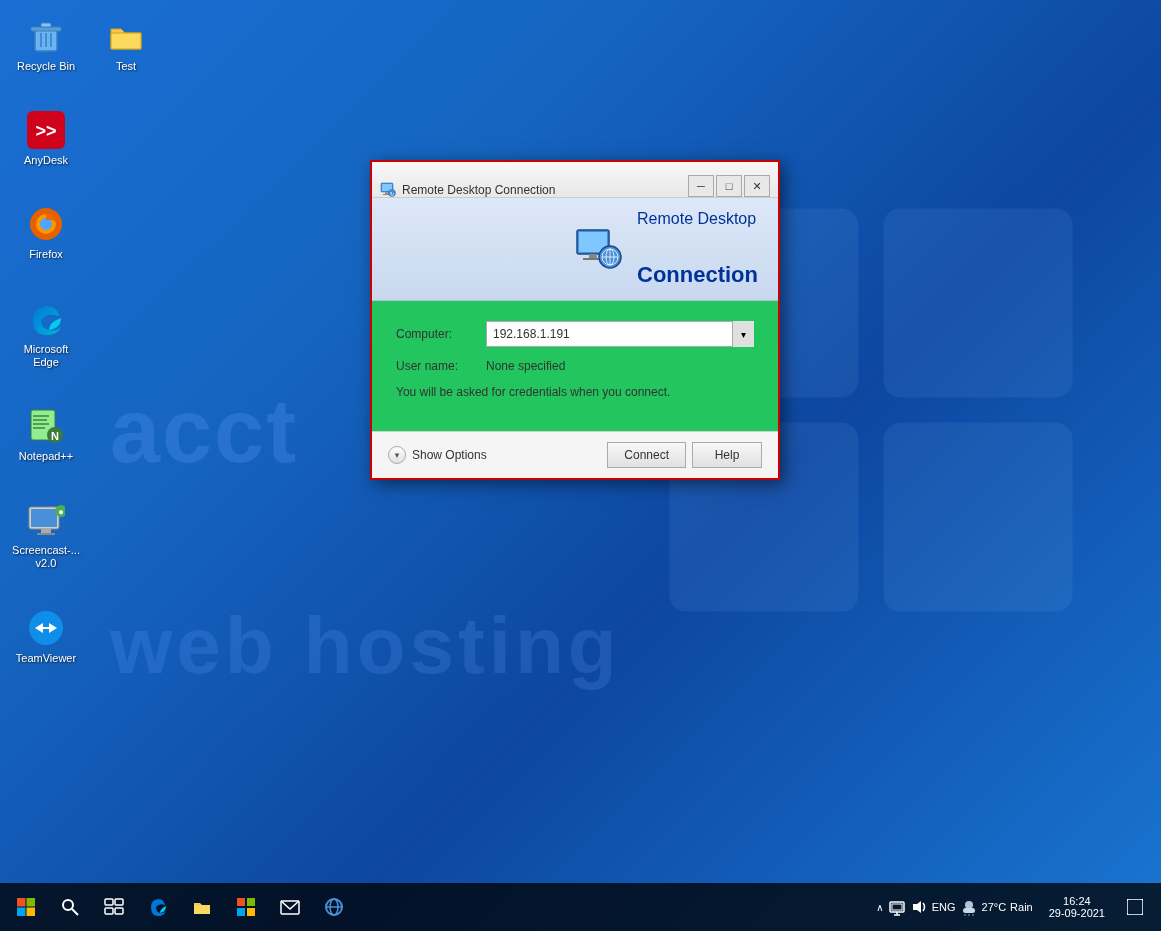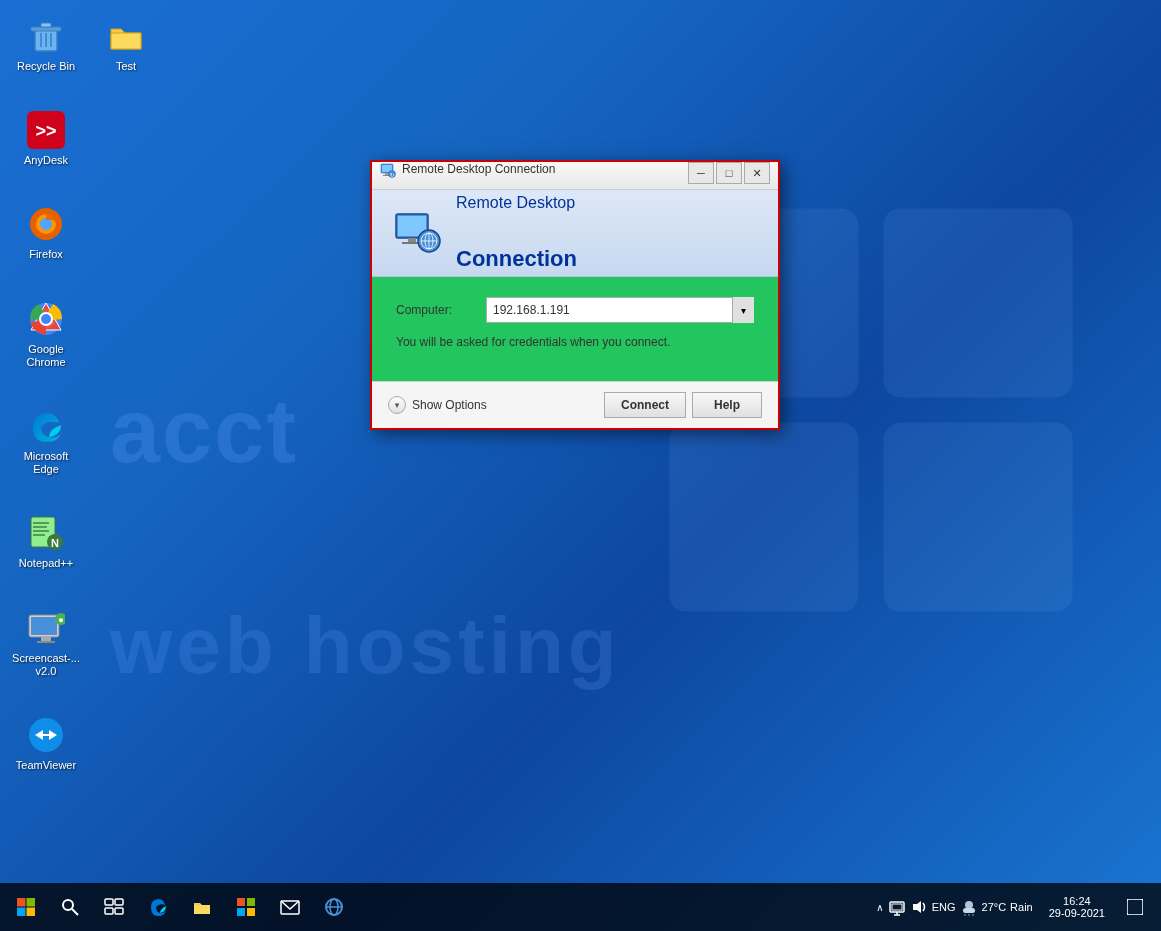--- a/index.html
+++ b/index.html
@@ -172,23 +172,23 @@
       left: 370px;
       width: 410px;
       background: #f0f0f0;
       border: 2px solid #cc0000;
       box-shadow: 4px 4px 16px rgba(0,0,0,0.5);
       z-index: 50;
     }
 
     .dialog-titlebar {
       background: linear-gradient(to bottom, #f8f8f8, #e8e8e8);
-      height: 28px;
-      display: flex;
-      align-items: flex-start;
+      height: 36px;
+      display: flex;
+      align-items: flex-end;
       padding: 0 8px;
       border-bottom: 1px solid #ccc;
     }
 
     .dialog-title-icon {
       width: 16px;
       height: 16px;
       margin-right: 6px;
       flex-shrink: 0;
     }
@@ -213,24 +213,25 @@
       display: flex;
       align-items: center;
       justify-content: center;
       font-size: 11px;
       color: #333;
     }
 
     
     .dialog-banner {
       background: linear-gradient(to bottom, #dde8f8 0%, #c8d8ef 100%);
-      padding: 4px 20px;
+      padding: 12px 20px;
       display: flex;
       align-items: center;
       border-bottom: 1px solid #b0c4de;
+      justify-content: flex-end;
     }
 
     .dialog-banner-icon {
       width: 50px;
       height: 50px;
       margin-right: 14px;
       flex-shrink: 0;
     }
 
     .dialog-banner-title {
@@ -347,21 +348,20 @@
     .dialog-btn {
       padding: 4px 16px;
       height: 26px;
       background: linear-gradient(to bottom, #f8f8f8, #e0e0e0);
       border: 1px solid #aaa;
       cursor: pointer;
       font-size: 12px;
       color: #333;
       margin-left: 6px;
       min-width: 70px;
-      font-weight: bold;
     }
 
     
     .win-start-svg { width: 20px; height: 20px; }
   </style>
 </head>
 <body>
 
 <div class="desktop">
 
@@ -417,39 +417,20 @@
         <svg width="38" height="38" viewBox="0 0 38 38">
           <circle cx="19" cy="19" r="16" fill="#e66000"></circle>
           <circle cx="19" cy="19" r="10" fill="#ff9500"></circle>
           <circle cx="19" cy="19" r="6" fill="#4da6ff"></circle>
           <path d="M19,3 Q30,8 33,19 Q26,14 19,15 Z" fill="#e66000" opacity="0.8"></path>
         </svg>
       </div>
       <div class="icon-label">Firefox</div>
     </div>
 
-    <div class="desktop-icon">
-      <div class="icon-img">
-        <svg width="38" height="38" viewBox="0 0 38 38">
-          <circle cx="19" cy="19" r="16" fill="#4285f4"></circle>
-          <circle cx="19" cy="19" r="10" fill="white"></circle>
-          <path d="M19,3 L34,30 H4 Z" fill="#ea4335" opacity="0.9"></path>
-          <path d="M19,3 L34,30" stroke="white" stroke-width="1"></path>
-          <path d="M19,3 L4,30" stroke="white" stroke-width="1"></path>
-          <path d="M4,30 L34,30" stroke="white" stroke-width="1"></path>
-          <circle cx="19" cy="19" r="6" fill="#4285f4"></circle>
-          <path d="M3,19 Q3,8 12,4 L22,21 Z" fill="#34a853"></path>
-          <path d="M35,19 Q35,8 26,4 L16,21 Z" fill="#fbbc05"></path>
-          <path d="M3,22 Q7,33 19,35 L19,21 Z" fill="#ea4335"></path>
-          <circle cx="19" cy="19" r="7" fill="white"></circle>
-          <circle cx="19" cy="19" r="5" fill="#4285f4"></circle>
-        </svg>
-      </div>
-      <div class="icon-label">Google Chrome</div>
-    </div>
 
     <div class="desktop-icon">
       <div class="icon-img">
         <svg width="38" height="38" viewBox="0 0 38 38">
           <defs>
             <linearGradient id="edgeGrad" x1="0%" y1="0%" x2="100%" y2="100%">
               <stop offset="0%" style="stop-color:#0078d7"></stop>
               <stop offset="100%" style="stop-color:#00b4d8"></stop>
             </linearGradient>
           </defs>
@@ -542,20 +523,24 @@
     <div class="dialog-body">
 
       <div class="dialog-field">
         <span class="dialog-field-label">Computer:</span>
         <div class="dialog-input-wrap">
           <input class="dialog-input" type="text" value="192.168.1.191" style="">
           <div class="dialog-dropdown-arrow">▾</div>
         </div>
       </div>
 
+      <div class="dialog-field">
+        <span class="dialog-field-label">User name:</span>
+        <span class="dialog-field-value">None specified</span>
+      </div>
 
       <div class="dialog-field">
         <span class="dialog-note">You will be asked for credentials when you connect.</span>
       </div>
     </div>
 
     <div class="dialog-footer">
       <div class="dialog-show-options">
         <div class="show-options-arrow">▾</div>
         <span>Show Options</span>

